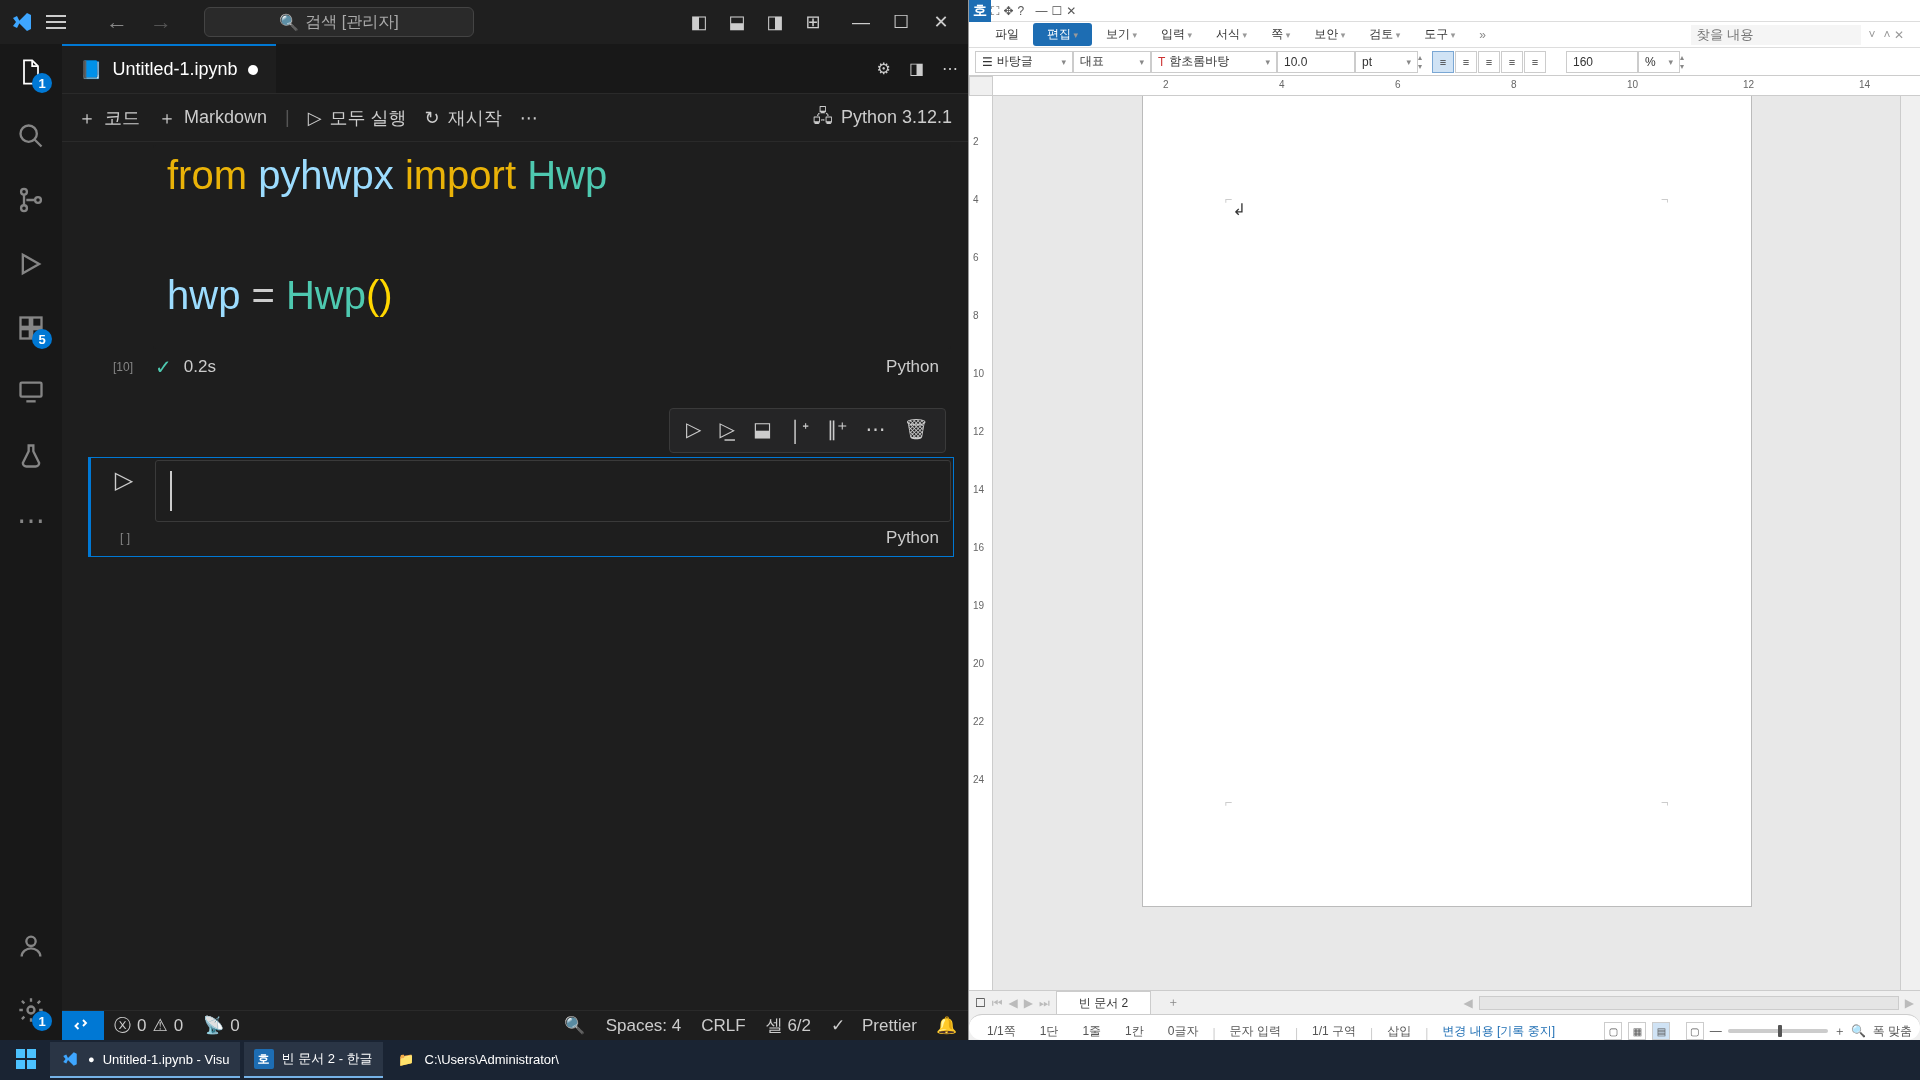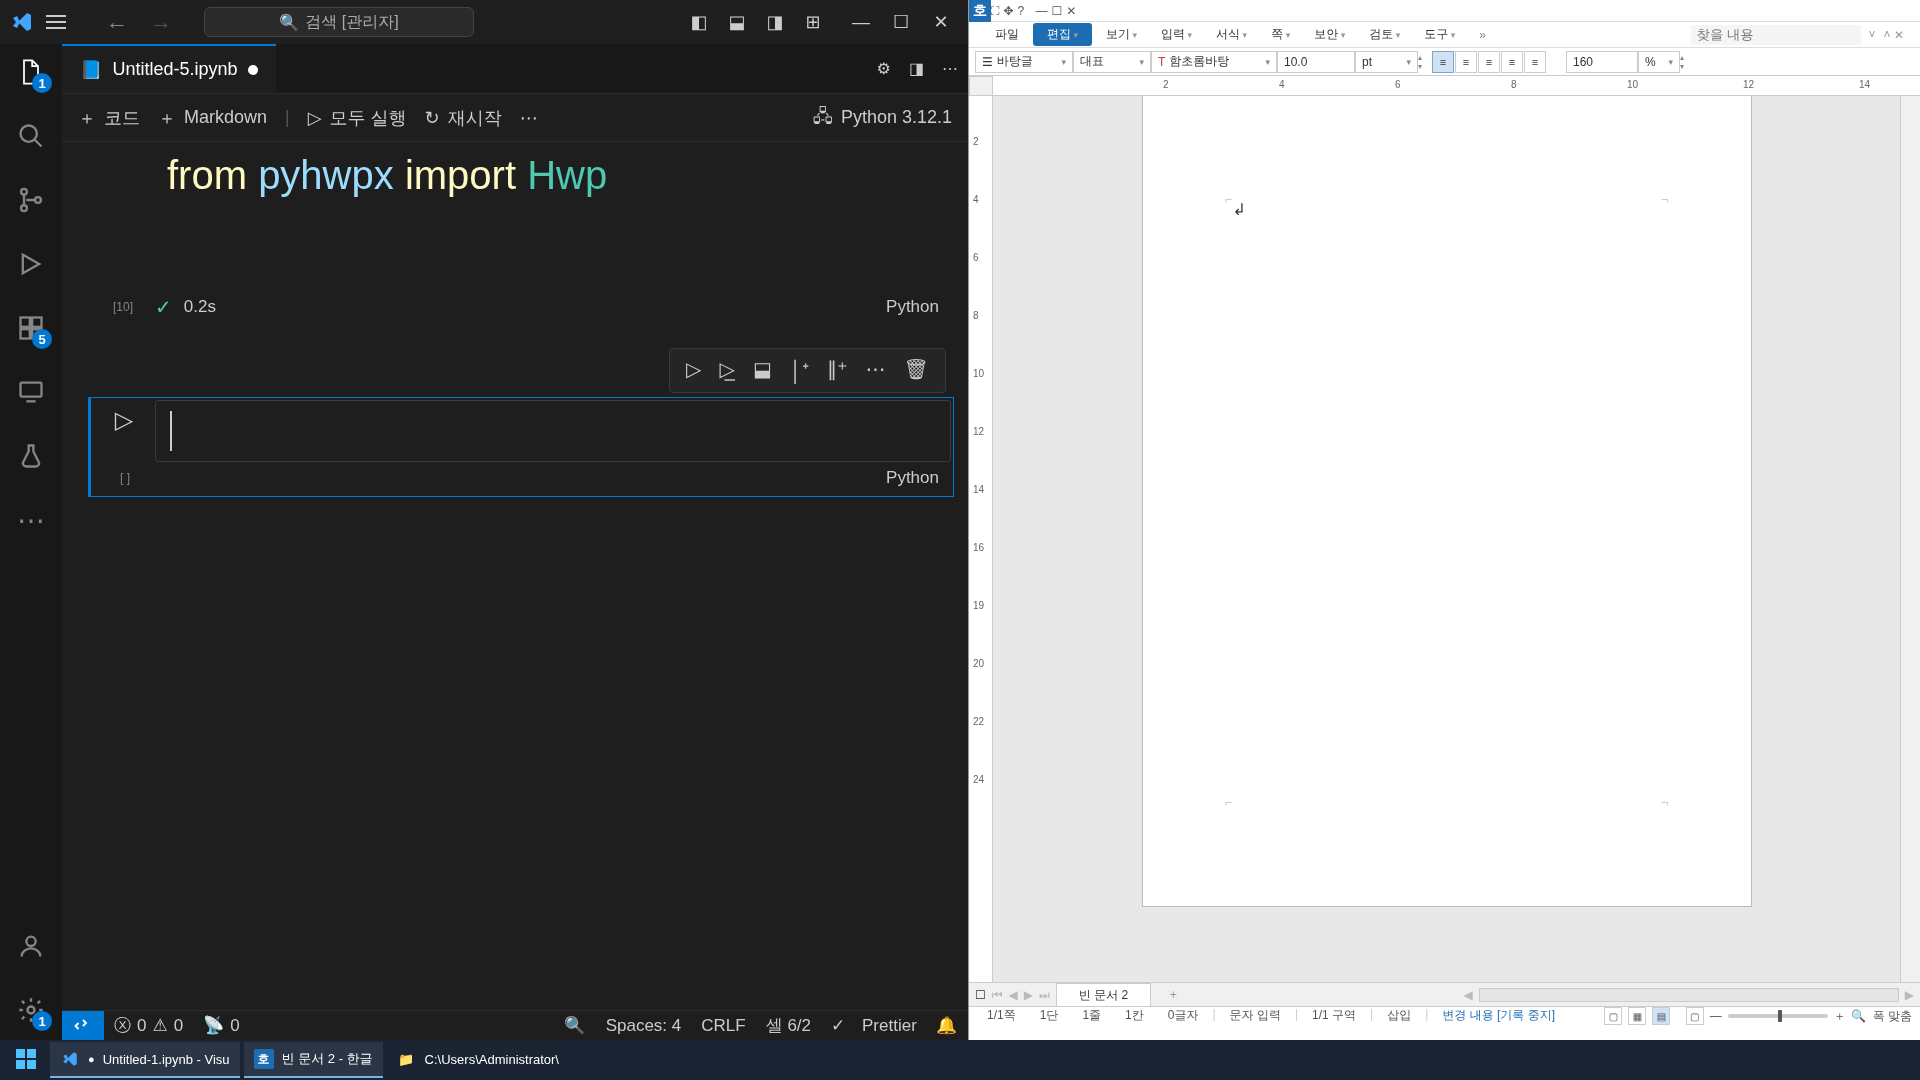--- a/index.html
+++ b/index.html
@@ -40,21 +40,21 @@
     
     .notebook-content { flex: 1; overflow: hidden; padding: 0 14px 0 0; }
     .cell { margin-left: 26px; border: 1px solid transparent; padding: 2px; }
     .cell.focused { border: 1px solid #0078d4; }
     .cell-body { display: flex; }
     .gutter { width: 62px; display:flex; flex-direction:column; align-items:center; }
     .run-btn { color:#ccc; font-size:24px; margin-top:6px; }
     .cell-editor { flex:1; background:#1e1e1e; border:1px solid #2a2a2a; border-radius:3px; padding: 8px 14px; font-family: "Consolas", monospace; font-size: 36px; line-height:1.5; min-height: 48px;}
     .cell-editor.first { font-size: 40px; border:none; padding: 0 14px 24px 14px;}
     .code-line { white-space: pre; }
-    .kw { color: #fef9c3; }
+    .kw { color: #eab308; }
     .var { color: #9cdcfe; }
     .cls { color: #4ec9b0; }
     .paren { color: #ffd700; }
     .cell-footer { display:flex; align-items:center; padding: 6px 12px 6px 0; font-size:17px; color:#ccc;}
     .exec-count { width: 64px; text-align:center; color:#858585; font-size:12px;}
     .checkmark { color: #4ec9b0; margin-right:12px; font-size:20px;}
     .lang-label { margin-left:auto; }
     .cell-toolbar { display:flex; justify-content:flex-end; gap:18px; padding: 8px 16px; color:#ccc; font-size:20px; background:#252526; border:1px solid #3a3a3a; border-radius:4px; width: fit-content; margin-left:auto; margin-right: 8px; margin-bottom: 4px; margin-top: 20px;}
     .empty-cell-editor { flex:1; background:#1e1e1e; border:1px solid #3a3a3a; border-radius:3px; min-height:62px; position:relative;}
     .cursor-line { position:absolute; left:14px; top:10px; width:2px; height:40px; background:#ccc;}
@@ -92,21 +92,21 @@
     .hwp-ruler-row { display:flex;}
     .hwp-canvas-row { flex:1; display:flex; min-height:0;}
     .hwp-canvas { flex:1; background:#e8e8e8; overflow:auto; display:flex; justify-content:center; padding:0;}
     .hwp-page { width: 608px; height: 810px; background:#fff; box-shadow: 0 0 0 1px #bbb; margin-top: 0; position:relative;}
     .hwp-page .margin-mark { position:absolute; color:#ccc; font-size:13px;}
     .hwp-page .cursorp { position:absolute; left:90px; top:104px; color:#333; font-size:16px;}
     .hwp-vscroll { width:20px; background:#f0f0f0; border-left:1px solid #ccc;}
     
     .hwp-tabbar { height:24px; background:#f0f0f0; border-top:1px solid #ccc; display:flex; align-items:center; padding:0 6px; gap:6px;}
     .hwp-doc-tab { padding:3px 22px; background:#fff; border:1px solid #ccc; border-bottom:none; font-size:12px;}
-    .hwp-status { height:34px; background:#fff; border-top:1px solid #ccc; display:flex; align-items:flex-start; gap:4px; padding:0 8px; font-size:12px; color:#555;}
+    .hwp-status { height:26px; background:#fff; border-top:1px solid #ccc; display:flex; align-items:flex-end; gap:4px; padding:0 8px; font-size:12px; color:#555;border-radius:13px;}
     .hwp-status .sep { color:#ccc;}
     .hwp-status-item { padding: 0 10px;}
     .hwp-status-right { margin-left:auto; display:flex; align-items:center; gap:6px;}
     .hwp-zoom-slider { width:100px; height:4px; background:#ccc; position:relative; border-radius:2px;}
     .hwp-zoom-slider::after { content:""; position:absolute; left:50%; top:-4px; width:4px; height:12px; background:#555; border-radius:1px;}
     .viewbtn { width:18px; height:18px; border:1px solid #ccc; display:flex; align-items:center; justify-content:center; font-size:10px;}
     .viewbtn.active { background:#d0e3f5;}
     
     
     .taskbar { height:40px; background:#1a2433; display:flex; align-items:center; padding:0 6px; gap:4px;}
@@ -219,21 +219,21 @@
               </svg>
             <span class="badge">1</span>
           </div>
         </div>
       </div>
 
       <div class="editor-area">
         <div class="tab-bar">
           <div class="tab">
             <span class="tab-icon">📘</span>
-            <span>Untitled-5.ipynb</span>
+            <span>Untitled-1.ipynb</span>
             <span class="dirty-dot"></span>
           </div>
           <div class="tab-actions">
             <span>⚙</span>
             <span>◨</span>
             <span>⋯</span>
           </div>
         </div>
 
         <div class="notebook-toolbar">
@@ -261,20 +261,21 @@
           </div>
         </div>
 
         <div class="notebook-content">
           <div class="cell">
             <div class="cell-body">
               <div class="gutter"></div>
               <div class="cell-editor first">
                 <div class="code-line"><span class="kw">from</span> <span class="var">pyhwpx</span> <span class="kw">import</span> <span class="cls">Hwp</span></div>
                 <div class="code-line">&nbsp;</div>
+                <div class="code-line"><span class="var">hwp</span><span> = </span><span class="cls">Hwp</span><span class="paren">()</span></div>
               </div>
             </div>
             <div class="cell-footer">
               <span class="exec-count">[10]</span>
               <span class="checkmark">✓</span>
               <span>0.2s</span>
               <span class="lang-label">Python</span>
             </div>
           </div>
 

